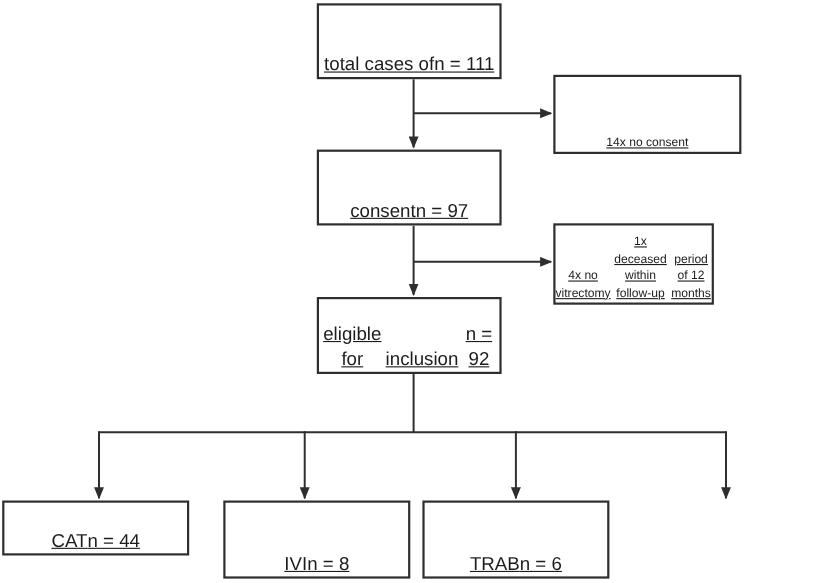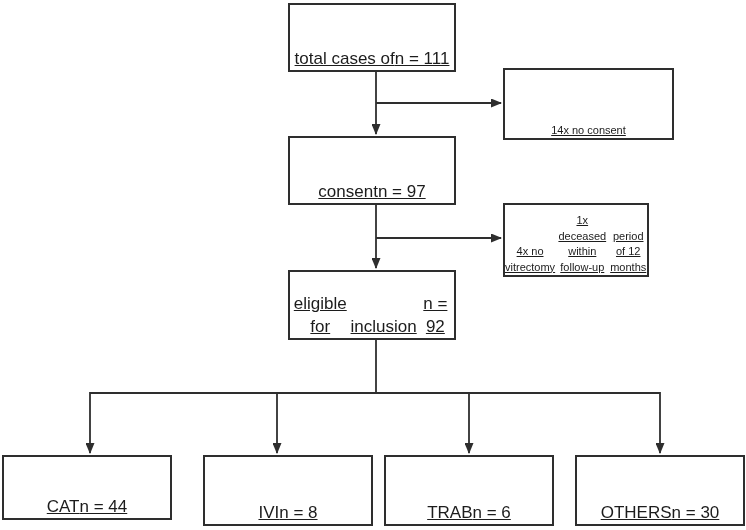--- a/index.html
+++ b/index.html
@@ -81,33 +81,29 @@
     <span>1x deceased within follow-up</span>
     <span>period of 12 months</span>
   </div>
 
   <div class="box main" style="left:288px;top:270px;width:168px;height:70px">
     <span>eligible for</span>
     <span>inclusion</span>
     <span>n = 92</span>
   </div>
 
-  <div class="box leaf" style="left:2px;top:455px;width:170px;height:65px">
+  <div class="box leaf" style="left:2px;top:455px;width:170px;height:50px">
     <span>CAT</span>
     <span>n = 44</span>
   </div>
 
   <div class="box leaf" style="left:203px;top:455px;width:170px;height:71px">
     <span>IVI</span>
     <span>n = 8</span>
   </div>
 
   <div class="box leaf" style="left:384px;top:455px;width:170px;height:71px">
     <span>TRAB</span>
     <span>n = 6</span>
   </div>
 
-  <div class="box leaf" style="left:575px;top:455px;width:170px;height:71px">
-    <span>OTHERS</span>
-    <span>n = 30</span>
-  </div>
 
 </div>
 
 </body></html>

